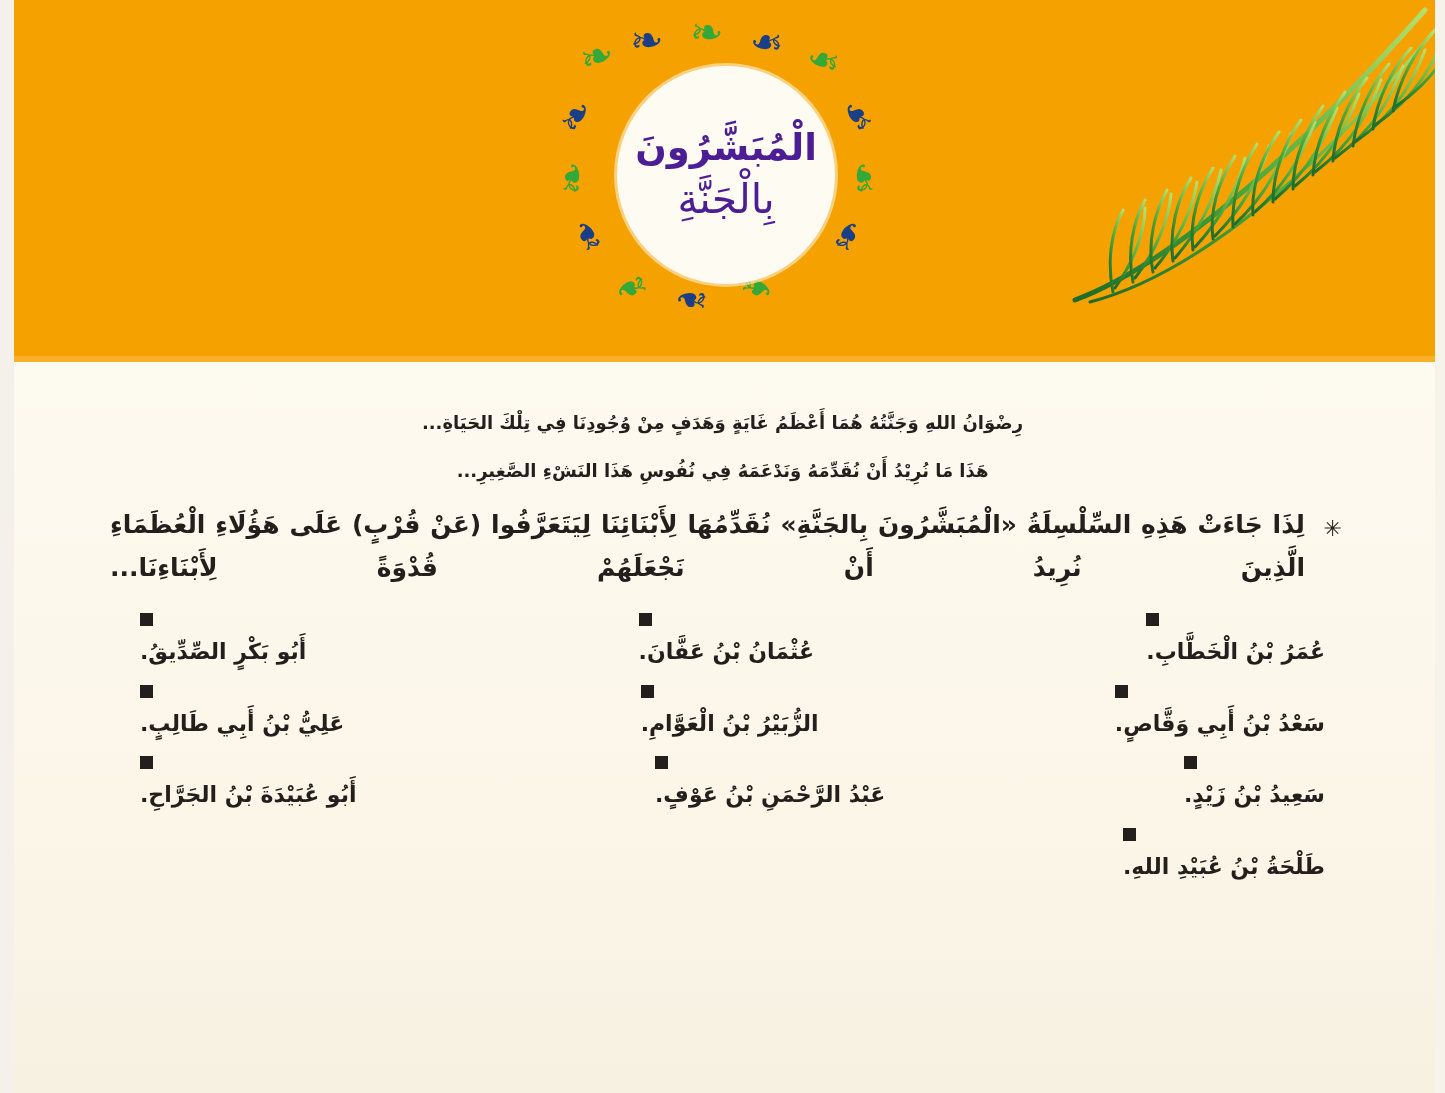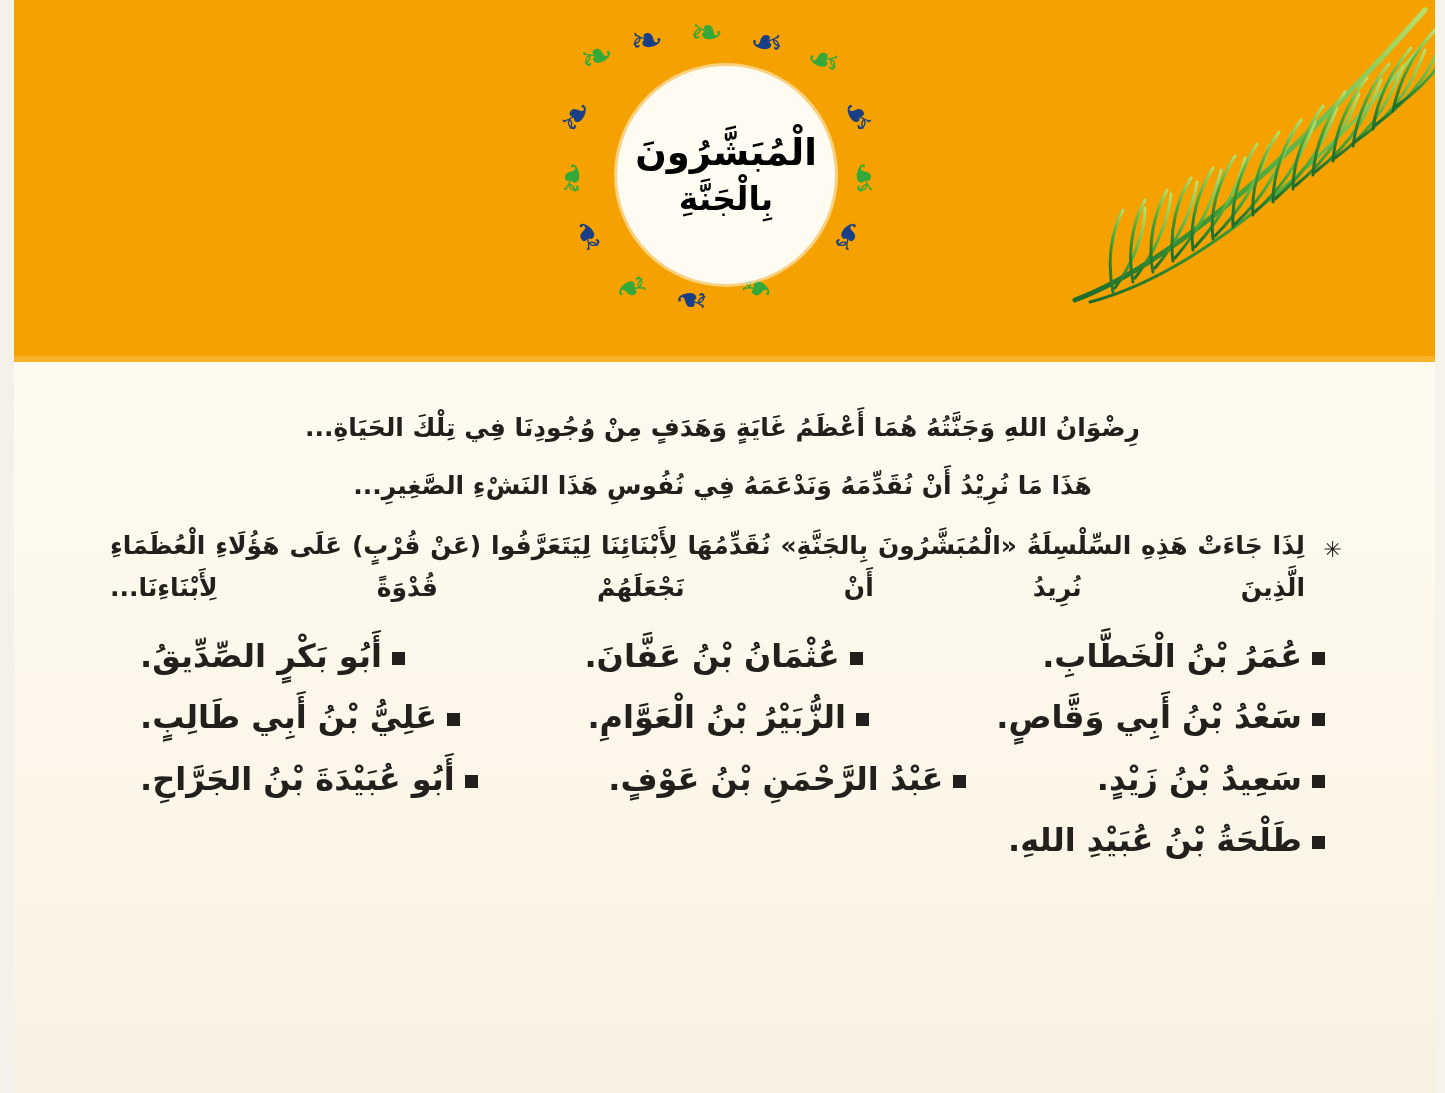--- a/index.html
+++ b/index.html
@@ -83,32 +83,32 @@
     position: absolute;
     left: 62px;
     top: 48px;
     width: 218px;
     height: 218px;
     display: flex;
     flex-direction: column;
     align-items: center;
     justify-content: center;
     gap: 6px;
-    color: #000000;
+    color: #4c1d95;
     font-family: "DejaVu Sans", "Liberation Sans", sans-serif;
   }
   .logo-line1 {
     font-size: 37px;
     font-weight: 700;
     letter-spacing: 0px;
     line-height: 1.15;
   }
   .logo-line2 {
-    font-size: 33px;
-    font-weight: 700;
+    font-size: 41px;
+    font-weight: 400;
     line-height: 1.15;
   }
 
   
   .flourish {
     position: absolute;
     font-size: 40px;
     line-height: 1;
     font-weight: 700;
     color: #1b3f86;
@@ -135,21 +135,21 @@
     width: 1445px;
     height: 731px;
     background: linear-gradient(180deg, #fdfaf0 0%, #fbf6e8 60%, #f7f1e2 100%);
     padding: 0;
   }
 
   .para {
     direction: rtl;
     text-align: center;
     color: #231f1c;
-    font-size: 25px;
+    font-size: 18px;
     font-weight: 700;
     line-height: 1.45;
     margin: 0;
     padding: 0 120px;
   }
   .p1 { padding-top: 48px; }
   .p2 { padding-top: 22px; }
 
   .para-just {
     direction: rtl;
@@ -185,25 +185,25 @@
     flex-direction: row;
     justify-content: space-between;
     align-items: baseline;
     gap: 18px;
   }
   .name-row.single {
     justify-content: flex-start;
   }
   .name-item {
     display: flex;
-    flex-direction: row;
+    flex-direction: column;
     align-items: baseline;
     gap: 10px;
     color: #231f1c;
-    font-size: 32px;
+    font-size: 22px;
     font-weight: 700;
     white-space: nowrap;
   }
   .bullet {
     display: inline-block;
     width: 13px;
     height: 13px;
     background: #231f1c;
     flex: none;
     position: relative;

